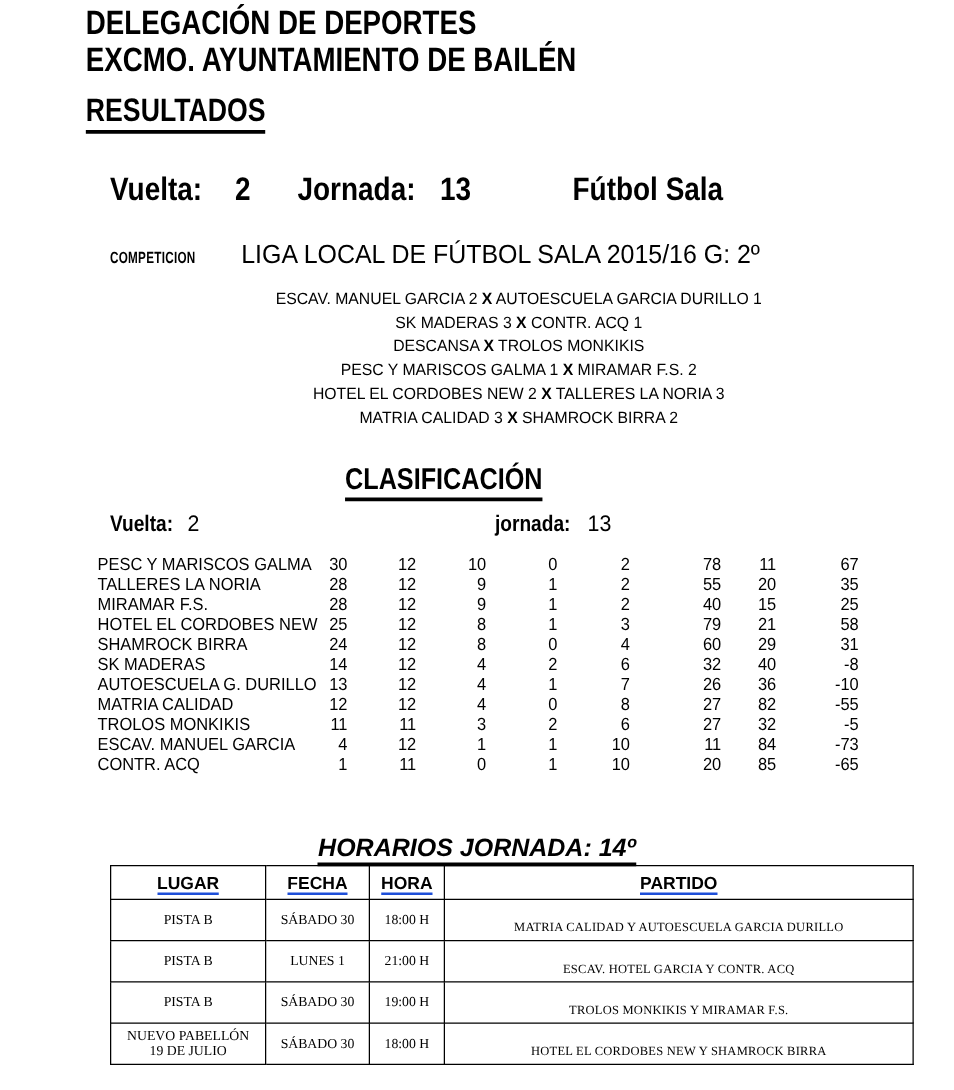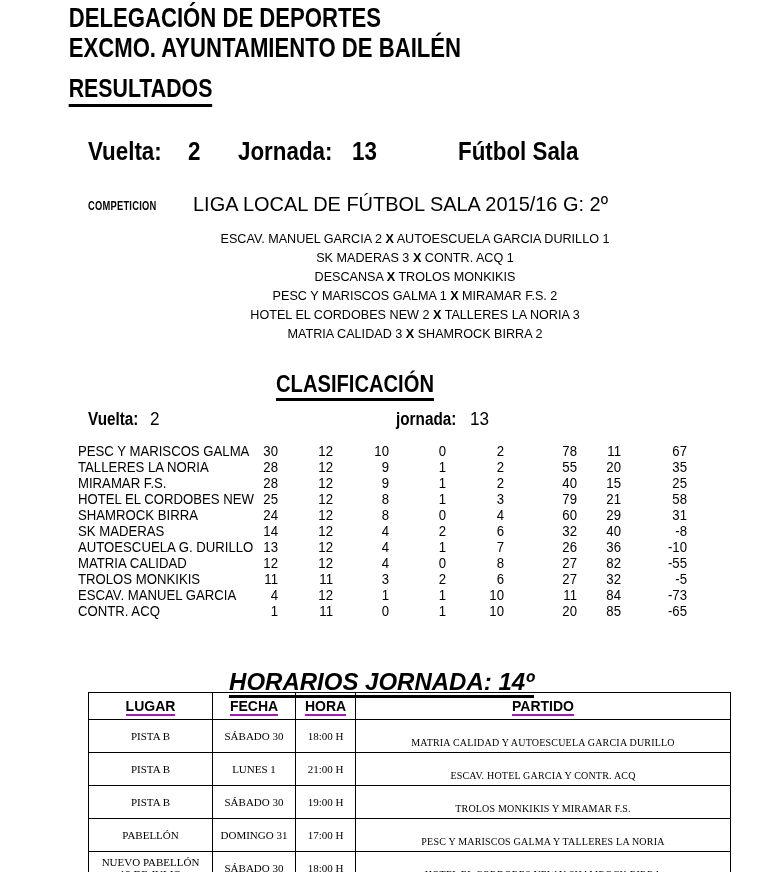--- a/index.html
+++ b/index.html
@@ -179,21 +179,21 @@
   .ct-head .col-df   { left: 587px; width: 24px; text-align: left; }
 
   
   #horarios-title {
     position: absolute;
     left: 0; top: 668px; width: 763px;
     text-align: center;
     font-family: "Liberation Sans", sans-serif;
     font-weight: bold;
     font-style: italic;
-    font-size: 24px;
+    font-size: 20px;
   }
   #horarios-title span { border-bottom: 3px solid #000; padding-bottom: 0px; }
 
   
   #sched-table {
     position: absolute;
     left: 88px; top: 692px;
     width: 642px;
     border-collapse: collapse;
     table-layout: fixed;
@@ -204,21 +204,21 @@
     vertical-align: middle;
   }
   #sched-table thead th {
     height: 26px;
     font-family: "Liberation Sans", sans-serif;
     font-weight: bold;
     font-size: 14px;
     text-align: center;
   }
   #sched-table thead th span {
-    border-bottom: 2px solid #a21caf;
+    border-bottom: 2px solid #1d4ed8;
     padding-bottom: 0px;
   }
   #sched-table tbody td {
     height: 29px;
     font-family: "Liberation Serif", serif;
     font-size: 11px;
     text-align: center;
     line-height: 12px;
   }
   #sched-table tbody td.partido {
@@ -424,25 +424,19 @@
         <td>21:00 H</td>
         <td class="partido">ESCAV. HOTEL GARCIA Y CONTR. ACQ</td>
       </tr>
       <tr>
         <td>PISTA B</td>
         <td>SÁBADO 30</td>
         <td>19:00 H</td>
         <td class="partido">TROLOS MONKIKIS Y MIRAMAR F.S.</td>
       </tr>
       <tr>
-        <td>PABELLÓN</td>
-        <td>DOMINGO 31</td>
-        <td>17:00 H</td>
-        <td class="partido">PESC Y MARISCOS GALMA Y TALLERES LA NORIA</td>
-      </tr>
-      <tr>
         <td>NUEVO PABELLÓN<br>19 DE JULIO</td>
         <td>SÁBADO 30</td>
         <td>18:00 H</td>
         <td class="partido">HOTEL EL CORDOBES NEW Y SHAMROCK BIRRA</td>
       </tr>
     </tbody>
 </table>
 
 </body></html>

